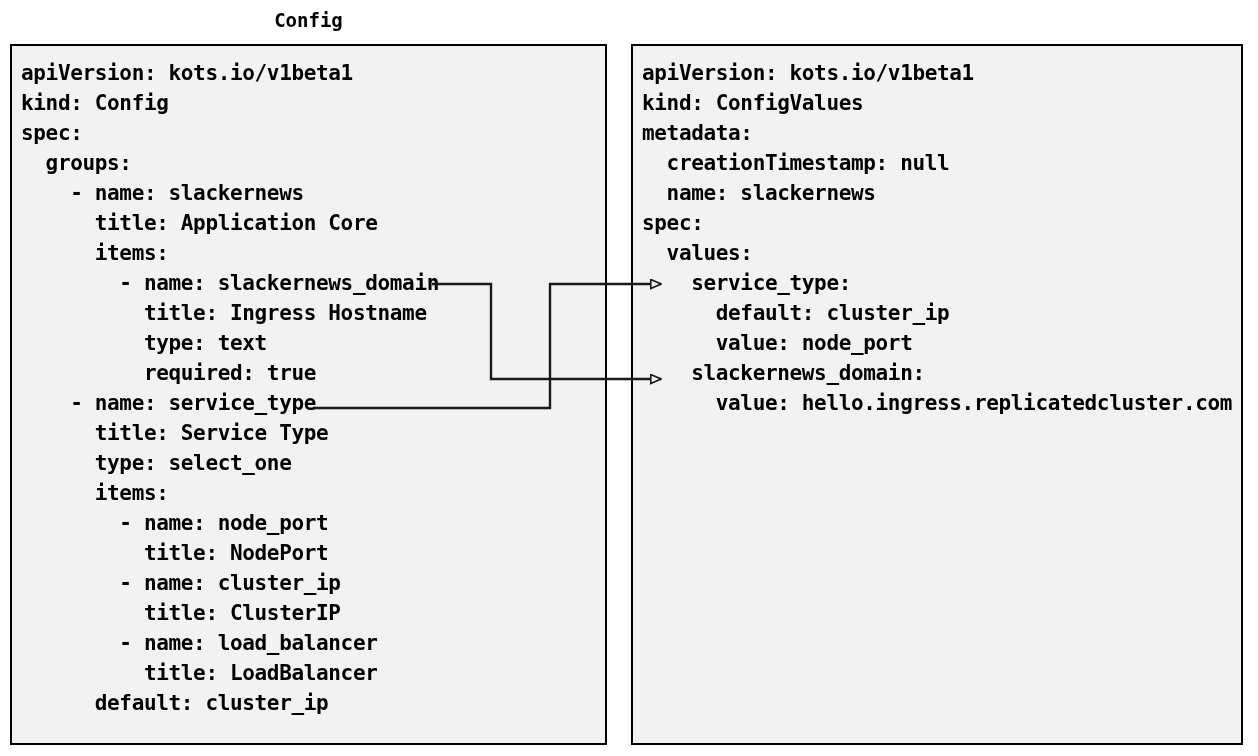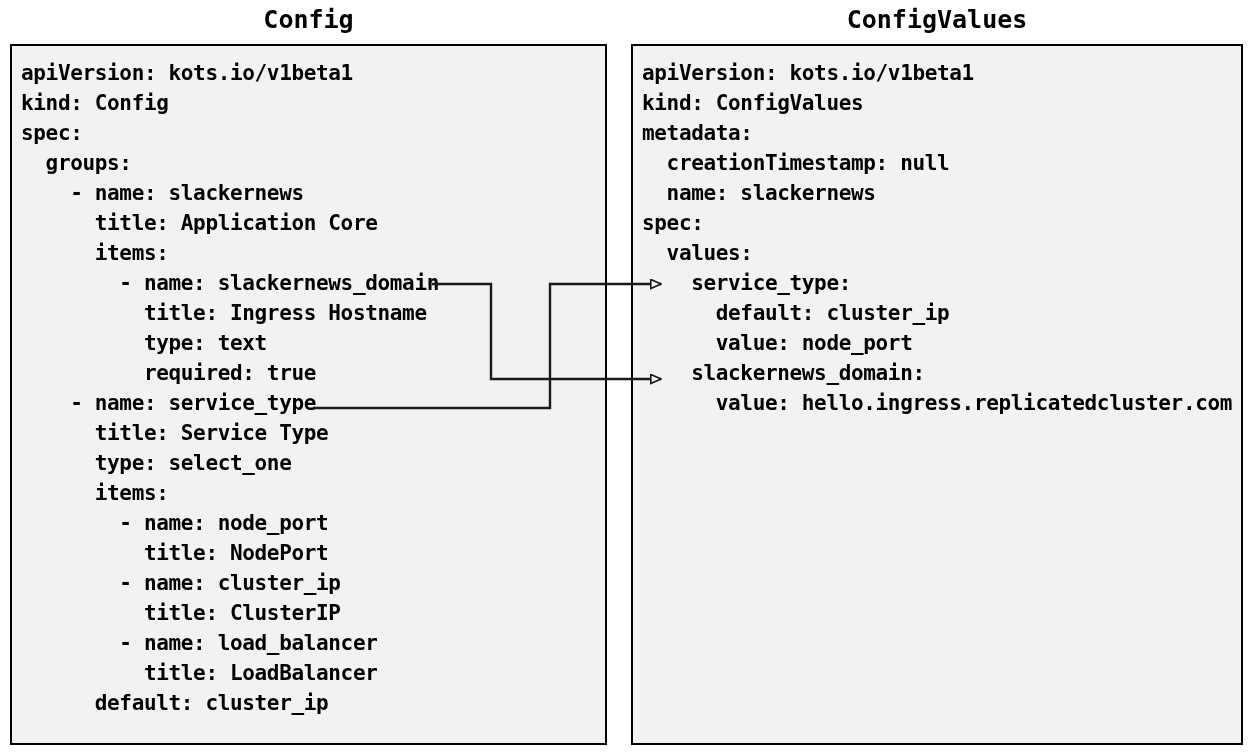--- a/index.html
+++ b/index.html
@@ -13,21 +13,21 @@
     position: relative;
     overflow: hidden;
     font-family: "DejaVu Sans Mono", "Liberation Mono", monospace;
   }
   .stage { position: absolute; inset: 0; }
 
   .panel-title {
     position: absolute;
     font-family: "DejaVu Sans Mono", "Liberation Mono", monospace;
     font-weight: bold;
-    font-size: 25px;
+    font-size: 19px;
     color: #000000;
     text-align: center;
     white-space: pre;
     line-height: 24px;
     letter-spacing: 0px;
   }
   #title-config  { left: 10px;  top: 8px;  width: 597px; }
   #title-values  { left: 631px; top: 8px;  width: 612px; }
 
   .panel {
@@ -92,21 +92,20 @@
       items:
         - name: node_port
           title: NodePort
         - name: cluster_ip
           title: ClusterIP
         - name: load_balancer
           title: LoadBalancer
       default: cluster_ip</pre>
   </div>
 
-  <div class="panel-title" id="title-values">ConfigValues</div>
 
   <div class="panel" id="panel-values">
     <pre class="code-block">apiVersion: kots.io/v1beta1
 kind: ConfigValues
 metadata:
   creationTimestamp: null
   name: slackernews
 spec:
   values:
     service_type:

